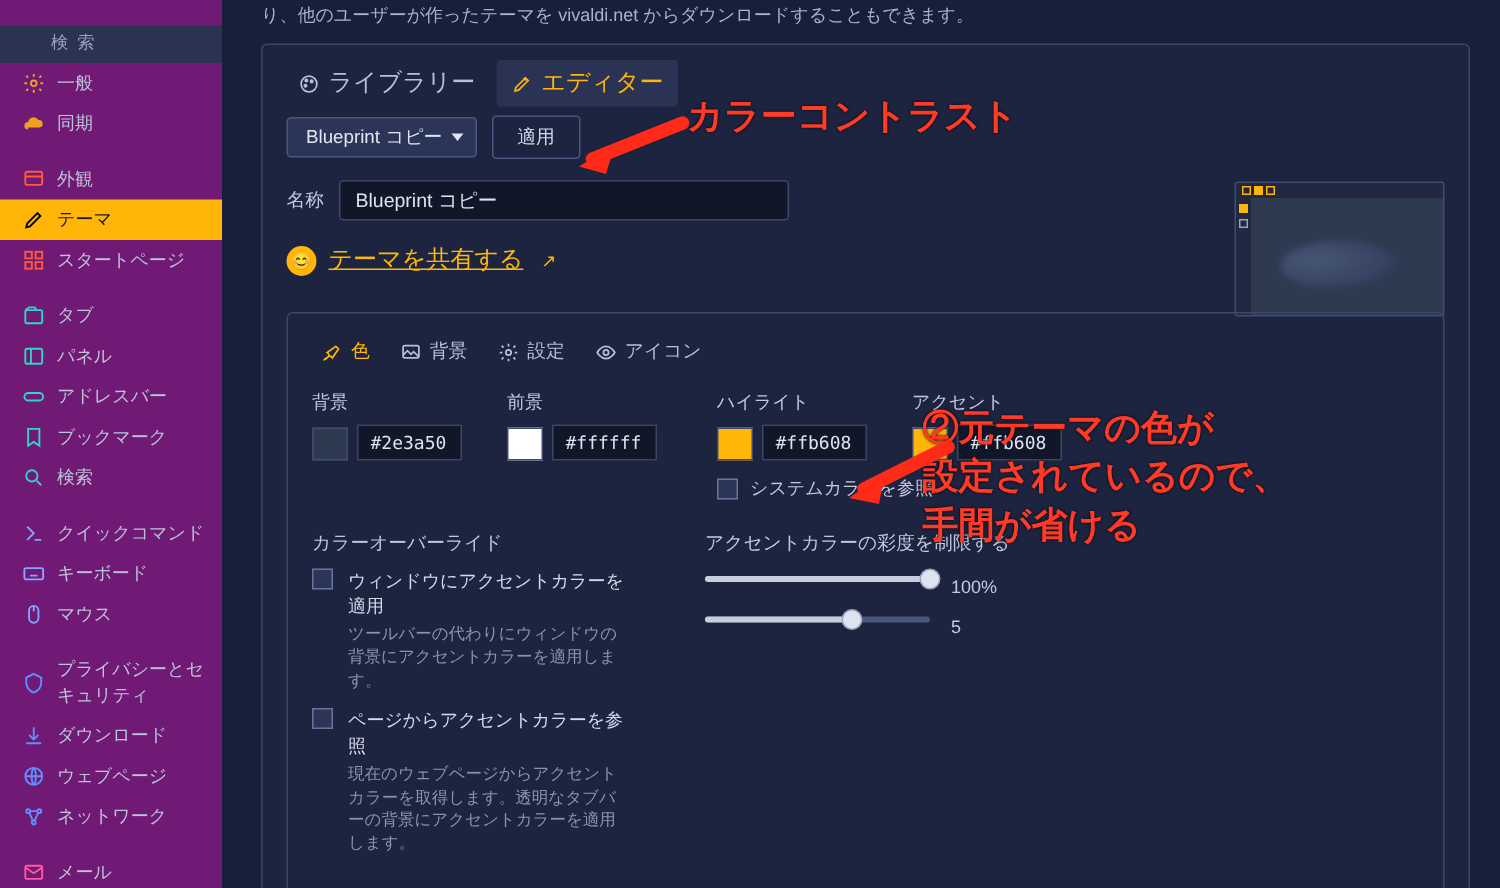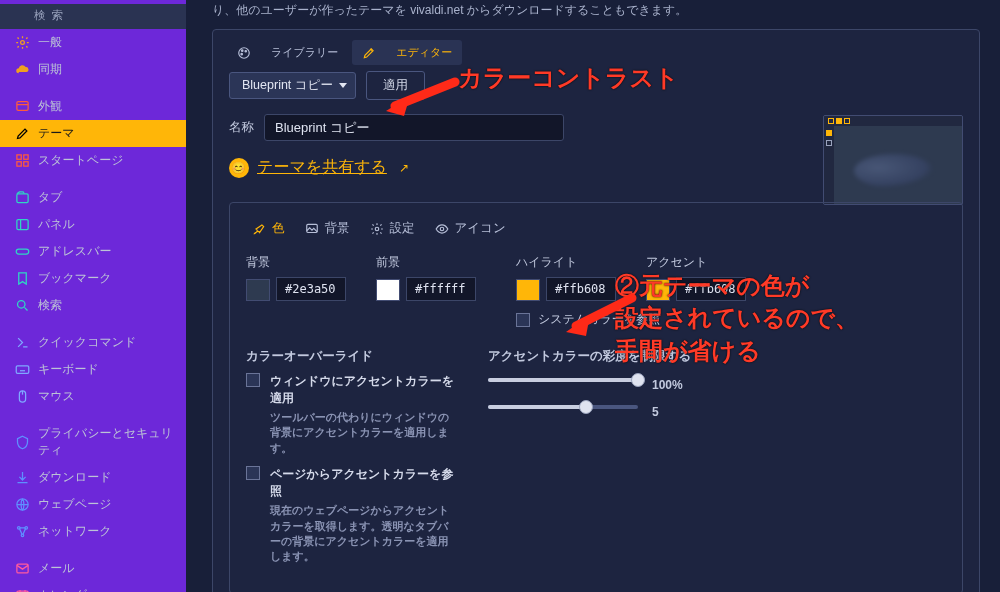--- a/index.html
+++ b/index.html
@@ -5,35 +5,35 @@
   * { margin:0; padding:0; box-sizing:border-box; }
   body {
     width:1000px; height:592px; overflow:hidden;
     background:#181f39; color:#bfc5d2;
     font-family:"Meiryo","Hiragino Sans",sans-serif;
     font-size:12.5px;
     position:relative;
   }
   .root { display:flex; width:100%; height:100%; }
   
-  .sidebar { width:186px; background:#6d28d9; padding-top:4px; flex-shrink:0; }
+  .sidebar { width:148px; background:#701a75; padding-top:17px; flex-shrink:0; }
   .sidebar-search { background:#2a3352; color:#9aa3bd; font-size:11.5px; padding:4px 10px 6px 34px; position:relative; letter-spacing:6px; }
   .sb-item { display:flex; align-items:center; gap:8px; padding:5px 10px 5px 14px; cursor:pointer; color:#bcc3d6; }
   .sb-item.active { background:#ffb608; color:#1a1a1a; }
   .sb-icon { width:16px; height:16px; display:flex; align-items:center; justify-content:center; flex-shrink:0; }
   .sb-icon svg { width:15px; height:15px; }
   .sb-label { font-size:12px; }
   .sb-sep { height:10px; }
   
   .main { flex:1; padding:0 20px 0 26px; overflow:hidden; position:relative; }
   .intro { color:#a9b2cc; font-size:12px; padding:2px 0 10px 0; }
   .panel { border:1px solid #3c4668; border-radius:4px; padding:0; background:#1d2440; }
   .panel-outer { position:relative; }
   .tabbar { display:flex; align-items:center; gap:4px; padding:10px 14px 6px; }
-  .tab { display:flex; align-items:center; gap:20px; padding:5px 10px; border-radius:3px; color:#b7bfd8; cursor:pointer; font-size:11px; }
+  .tab { display:flex; align-items:center; gap:6px; padding:5px 10px; border-radius:3px; color:#b7bfd8; cursor:pointer; font-size:16px; }
   .tab.active { background:#2a3354; color:#ffb608; }
   .tab .tab-ic { width:14px; height:14px; display:flex; align-items:center; justify-content:center; }
   .tab .tab-ic svg { width:14px; height:14px; stroke:currentColor; }
   .inner { padding:0 16px 14px; position:relative; }
   .name-row { display:flex; align-items:center; gap:10px; }
   .dd { display:flex; align-items:center; gap:6px; background:#2b3557; border:1px solid #4a567f; padding:4px 8px 4px 12px; border-radius:3px; color:#e2e6f2; font-size:12.5px; cursor:pointer; }
   .dd .caret { border-left:4px solid transparent; border-right:4px solid transparent; border-top:5px solid #e2e6f2; }
   .btn { background:transparent; border:1px solid #4a567f; color:#d5daea; padding:5px 16px; border-radius:3px; font-size:12.5px; cursor:pointer; }
   .field-row { display:flex; align-items:center; gap:10px; margin-top:14px; }
   .field-label { font-size:12.5px; color:#c2c9de; }
@@ -62,21 +62,21 @@
   .swatch-row { display:flex; align-items:flex-end; gap:6px; }
   .swatch { width:24px; height:22px; border:1px solid #424c72; }
   .hex { background:#121629; border:1px solid #3c4668; color:#dfe3f0; font-size:12px; font-family:monospace; padding:4px 8px; width:70px; }
   .chk-row { display:flex; align-items:center; gap:8px; margin-top:10px; }
   .chk { width:14px; height:14px; border:1px solid #6a7498; background:#2b3557; flex-shrink:0; }
   .chk-label { font-size:12px; color:#c2c9de; }
   .sect-title { font-size:12.5px; color:#c2c9de; margin-top:20px; margin-bottom:8px; }
   .override-row { display:flex; gap:10px; margin-bottom:10px; }
   .override-text .t1 { font-size:12px; color:#d5daea; }
   .override-text .t2 { font-size:11px; color:#8a93b3; line-height:1.4; max-width:190px; margin-top:3px; }
-  .two-col { display:flex; gap:32px;font-weight:bold; }
+  .two-col { display:flex; gap:52px; }
   .left-col { width:210px; }
   .right-col { flex:1; }
   .slider-wrap { display:flex; align-items:flex-start; gap:14px; margin-top:13px; }
   .slider { position:relative; width:150px; height:4px; background:#4a567f; border-radius:2px; }
   .slider .fill { position:absolute; left:0; top:0; bottom:0; background:#c8cee0; border-radius:2px; }
   .slider .thumb { position:absolute; top:50%; width:14px; height:14px; background:#dfe3f0; border-radius:50%; transform:translate(-50%,-50%); border:1px solid #9aa3bd; }
   .slider-val { font-size:12px; color:#c2c9de; width:50px; }
 
   
   .anno-text { position:absolute; color:#ff3a27; font-weight:700; font-size:24px; line-height:1.35; text-shadow:0 0 2px #000; pointer-events:none; }

